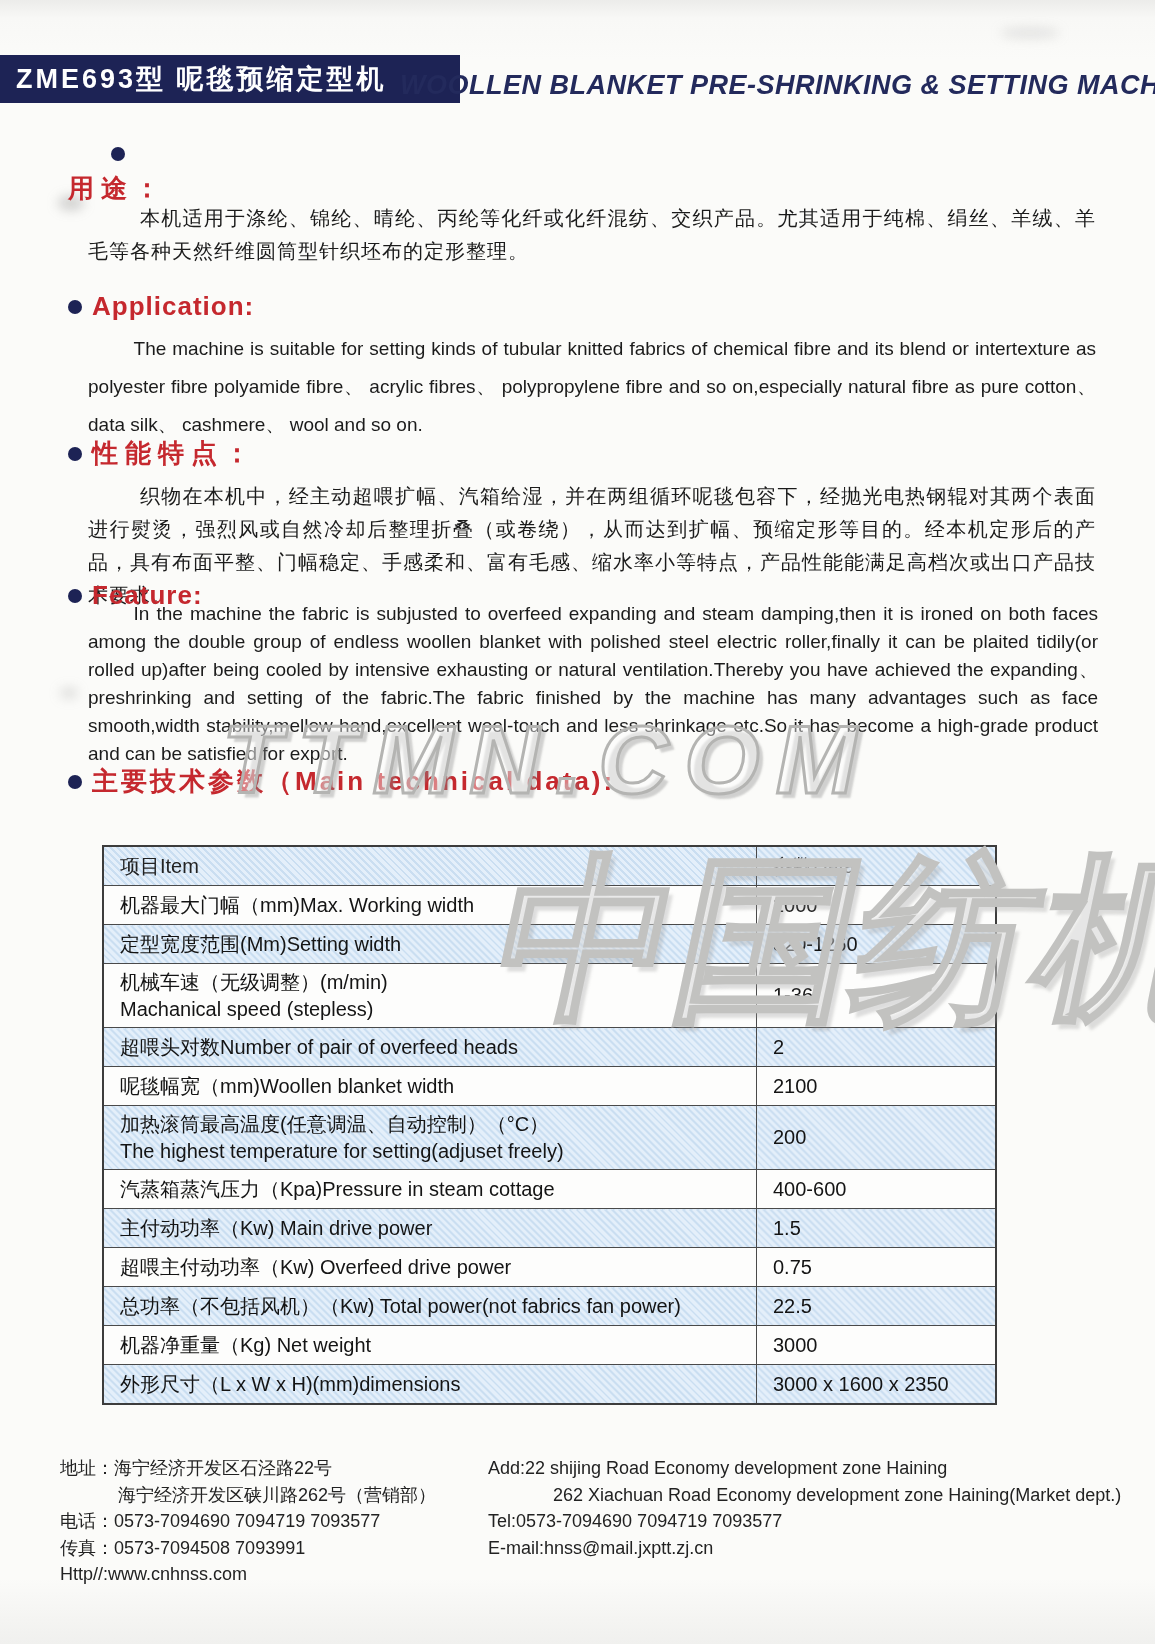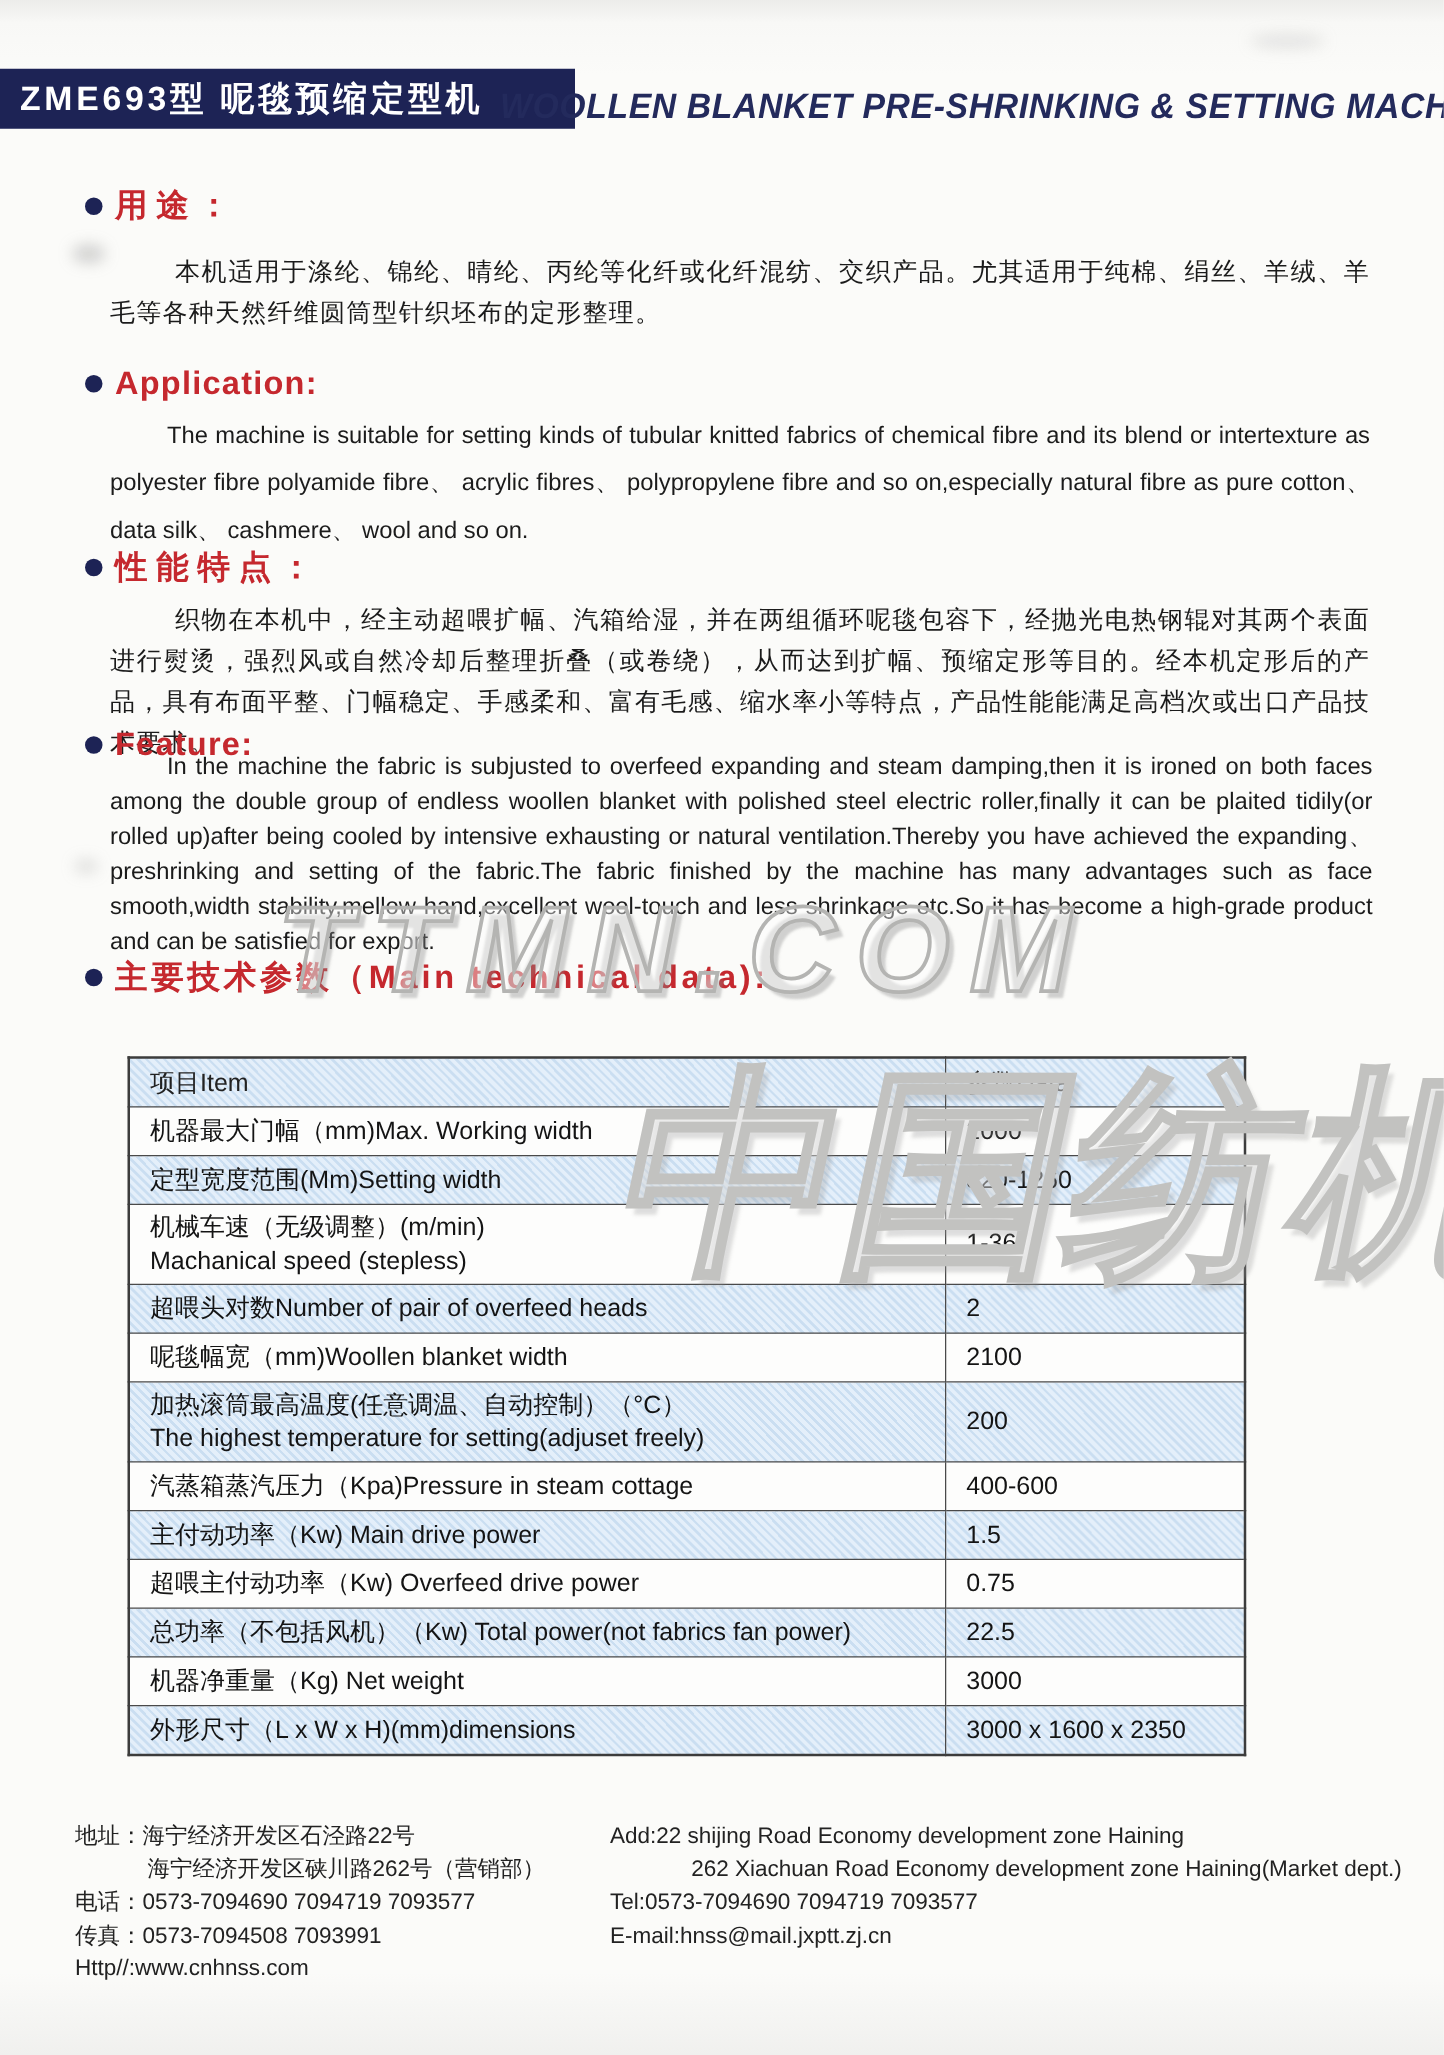--- a/index.html
+++ b/index.html
@@ -30,21 +30,21 @@
     color:#232a5c;font-size:27px;font-weight:bold;font-style:italic;
     letter-spacing:.5px;white-space:nowrap;transform:scaleY(1.05);
   }
 
   
   .sec{position:absolute;left:68px;display:flex;align-items:center;gap:10px;}
   .bullet{width:14px;height:14px;border-radius:50%;background:#1d2355;flex:0 0 auto;}
   .red-h{color:#c5282e;font-weight:bold;margin:0;white-space:nowrap;}
   .cn-h{font-size:26px;letter-spacing:7px;}
   .en-h{font-size:26px;letter-spacing:1px;}
-  .s1{top:147px;} .s2{top:291px;} .s3{top:436px;} .s4{top:580px;} .s5{top:764px;}
+  .s1{top:147px;flex-direction:column;} .s2{top:291px;} .s3{top:436px;} .s4{top:580px;} .s5{top:764px;}
 
   
   .para{position:absolute;left:88px;width:1008px;margin:0;text-align:justify;color:#1b1b1b;}
   .para-cn{font-size:20px;line-height:33px;text-indent:2.6em;letter-spacing:1px;}
   .para-en{font-size:19px;text-indent:2.4em;}
   .p1{top:202px;}
   .p2{top:330px;line-height:38px;}
   .p3{top:480px;}
   .p4{top:600px;line-height:28px;width:1010px;}
 

